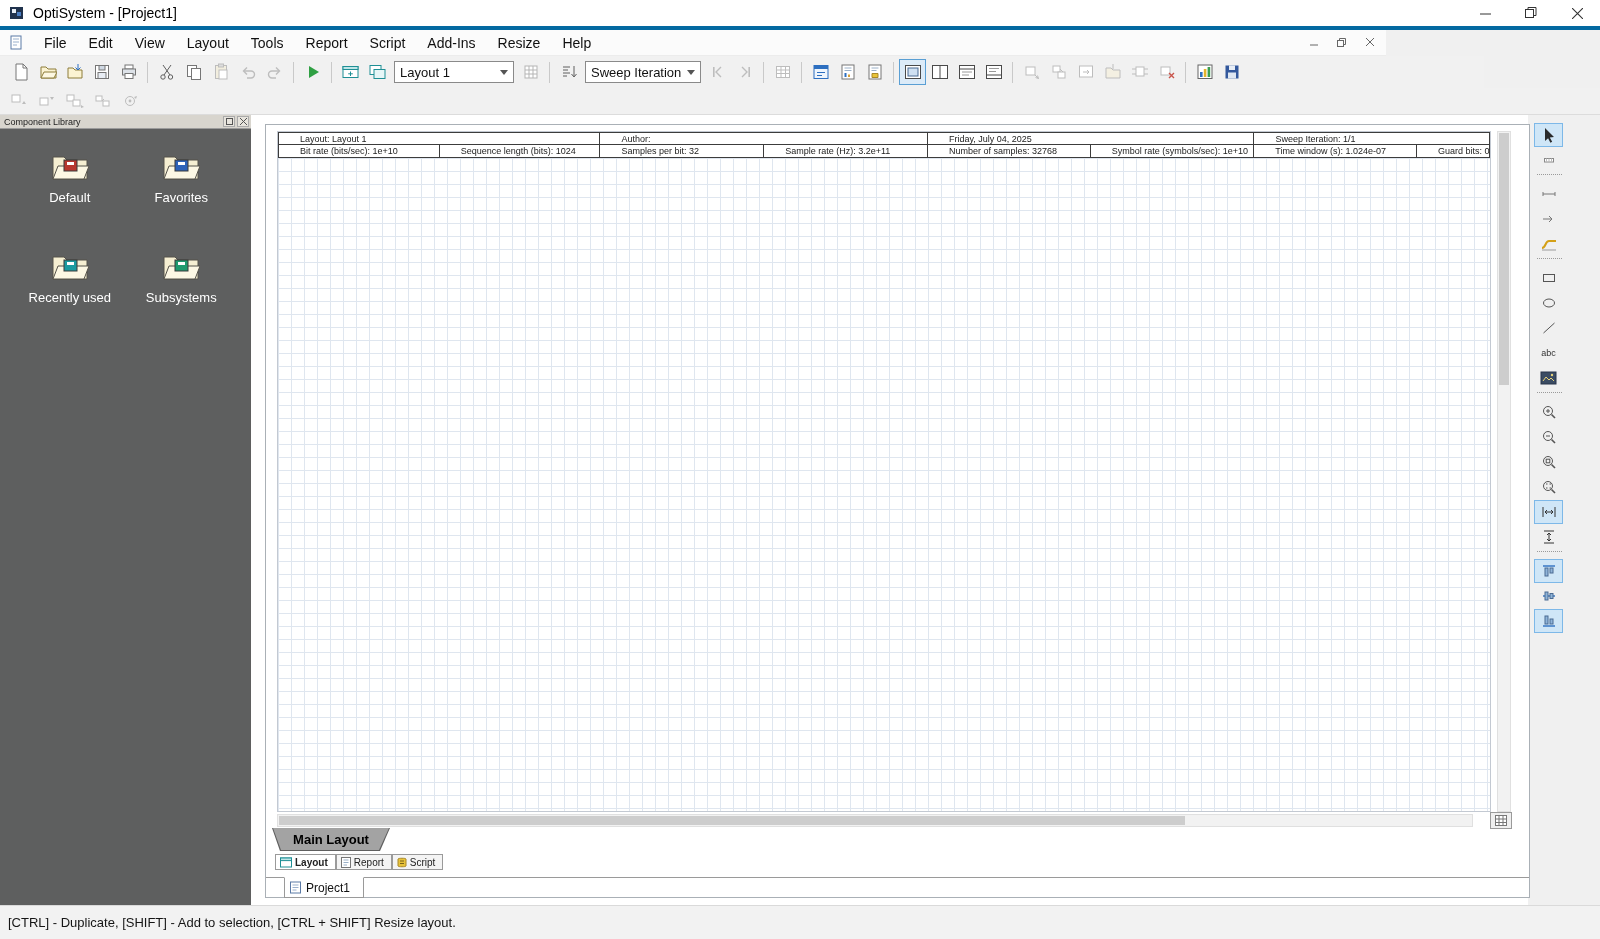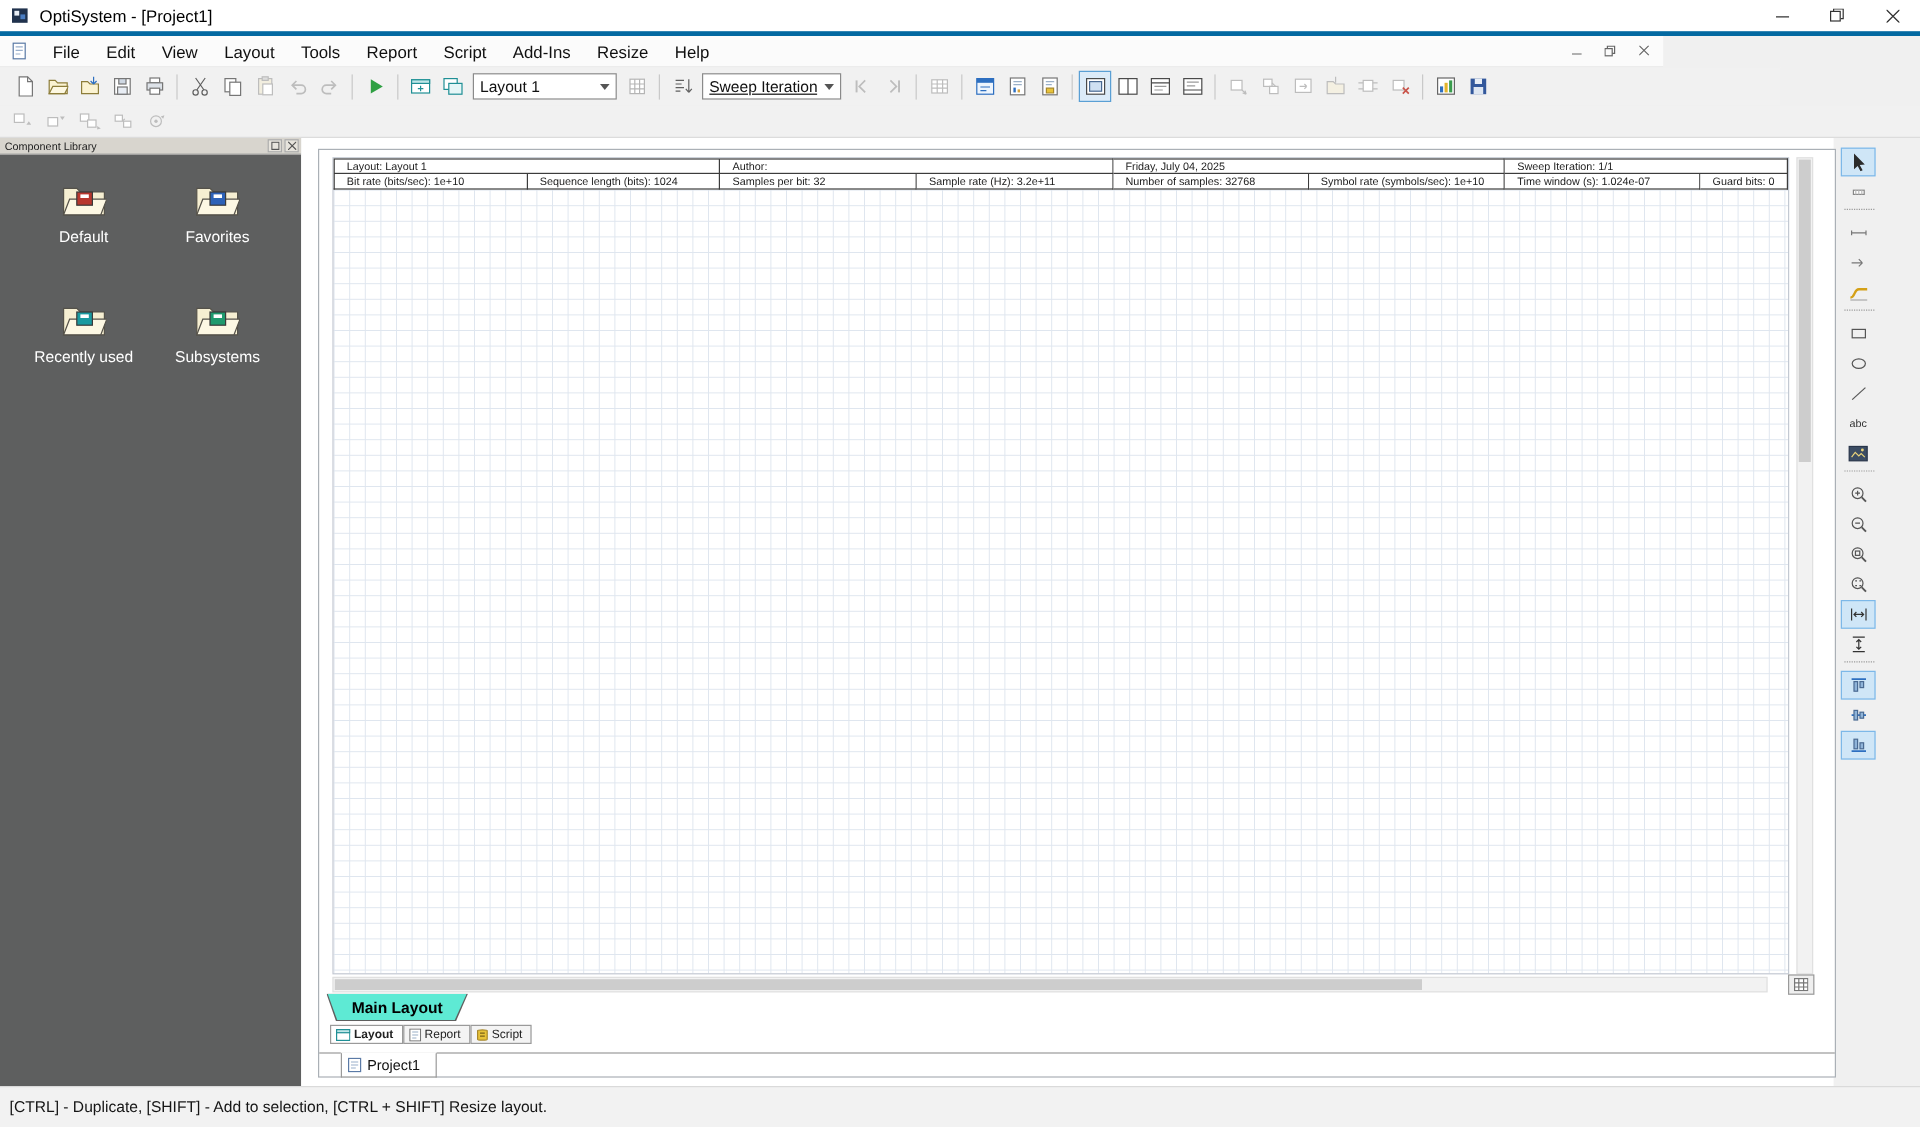--- a/index.html
+++ b/index.html
@@ -41,34 +41,34 @@
   .lib-item { display:flex; flex-direction:column; align-items:center; gap:9px; color:#fff; font-size:13px; }
 
   
   .workspace { position:absolute; left:251px; top:115px; width:1277px; height:790px; background:#ffffff; }
   .mdi { position:absolute; left:265px; top:124px; width:1265px; height:774px; background:#fff; border:1px solid #aab0b6; }
   .grid-area { position:absolute; left:11px; top:6px; width:1214px; height:681px; background-color:#ffffff;
     background-image:linear-gradient(to right,#dfe6ef 1px,transparent 1px),linear-gradient(to bottom,#dfe6ef 1px,transparent 1px);
     background-size:13px 13px; border:1px solid #c3c9d2; }
   .hdr { position:absolute; left:0; top:0; width:100%; }
   .hdr-row { display:flex; }
-  .hcell { height:13px; background:#fff; border-right:1px solid #3c3c3c; border-bottom:1px solid #3c3c3c; font-size:9px; line-height:12px; padding-left:10px; white-space:nowrap; overflow:hidden; color:#1c1c1c; font-family:"Liberation Sans", sans-serif; }
+  .hcell { height:13px; background:#fff; border-right:1px solid #3c3c3c; border-bottom:1px solid #3c3c3c; font-size:9px; line-height:12px; padding-left:21px; white-space:nowrap; overflow:hidden; color:#1c1c1c; font-family:"Liberation Sans", sans-serif; }
   .hdr-row .hcell:first-child { border-left:1px solid #3c3c3c; }
   .hdr .hdr-row:first-child .hcell { border-top:1px solid #3c3c3c; }
 
   .vscroll { position:absolute; left:1231px; top:6px; width:14px; height:681px; background:#f2f2f2; border:1px solid #e0e0e0; }
   .vthumb { position:absolute; left:1px; top:1px; width:10px; height:252px; background:#cdcdcd; }
   .hscroll { position:absolute; left:11px; top:689px; width:1196px; height:13px; background:#f2f2f2; border:1px solid #e0e0e0; }
   .hthumb { position:absolute; left:1px; top:1px; width:906px; height:9px; background:#cdcdcd; }
   .gridbtn { position:absolute; left:1224px; top:687px; width:22px; height:17px; border:1px solid #9a9a9a; background:#efefef; display:flex; align-items:center; justify-content:center; }
 
   .sheetrow { position:absolute; left:0; top:703px; width:100%; height:24px; }
   .sheettab-outer { position:absolute; left:6px; top:0; width:118px; height:23px; background:#5f5f5f;
     clip-path:polygon(0 0,100% 0,calc(100% - 10px) 100%,8px 100%); }
-  .sheettab-inner { position:absolute; left:1px; top:0; right:1px; bottom:1px; background:#5eead4;
+  .sheettab-inner { position:absolute; left:1px; top:0; right:1px; bottom:1px; background:#a3a3a3;
     clip-path:polygon(0 0,100% 0,calc(100% - 10px) 100%,8px 100%); display:flex; align-items:center; justify-content:center; }
   .sheettab-inner span { font-size:13px; font-weight:bold; color:#000; }
 
   .doctabs { position:absolute; left:9px; top:729px; height:17px; display:flex; }
   .doctab { height:16px; border:1px solid #9a9a9a; background:#f4f4f4; display:flex; align-items:center; font-size:10px; padding:0 7px 0 4px; gap:3px; color:#222; }
   .doctab.sel { background:#ffffff; font-weight:bold; }
 
   .projline { position:absolute; left:0; top:752px; width:100%; border-top:1px solid #9a9a9a; }
   .projtab { position:absolute; left:18px; top:752px; width:80px; height:21px; background:#fff; border:1px solid #9a9a9a; border-top:1px solid #fff; display:flex; align-items:center; gap:4px; padding:0 6px 0 4px; font-size:12px; }
 
@@ -245,21 +245,21 @@
         <path d="M3 7h12M3 11h12M7 3v12M11 3v12" stroke="#b5b5b5"></path>
       </svg>
     </span>
   <span class="tsep"></span>
   <span class="tb">
       <svg width="18" height="18">
         <path d="M3 4h7M3 7h5M3 10h7M3 13h4" stroke="#5f5f5f"></path>
         <path d="M14 3v10M14 14l-2.5-3M14 14l2.5-3" stroke="#5f5f5f" fill="none"></path>
       </svg>
     </span>
-  <div class="combo" style="width:116px;text-decoration:underline;">
+  <div class="combo" style="width:116px;">
     <span class="cval">Sweep Iteration</span>
     <span class="carrow"></span>
   </div>
   <span class="tb">
       <svg width="18" height="18">
         <rect x="4" y="4" width="1.6" height="10" fill="#bdbdbd"></rect>
         <path d="M12 4L7 9l5 5" fill="none" stroke="#bdbdbd" stroke-width="1.4"></path>
       </svg>
     </span>
   <span class="tb">

